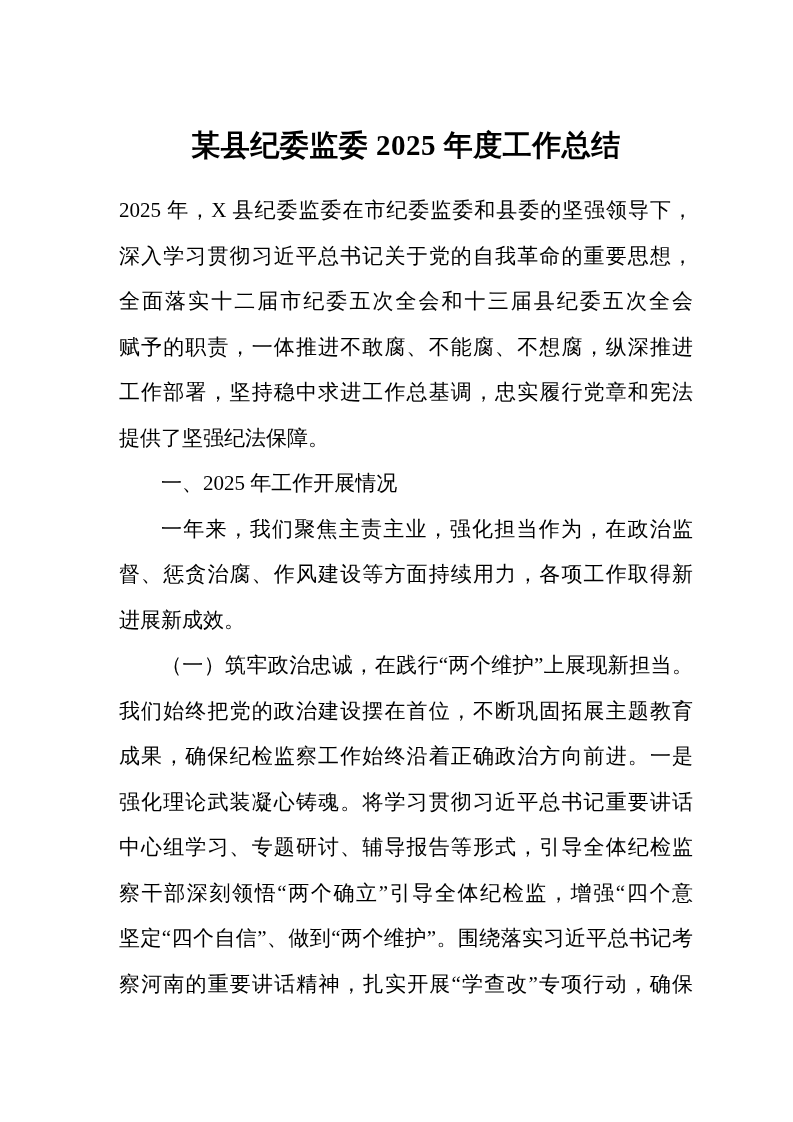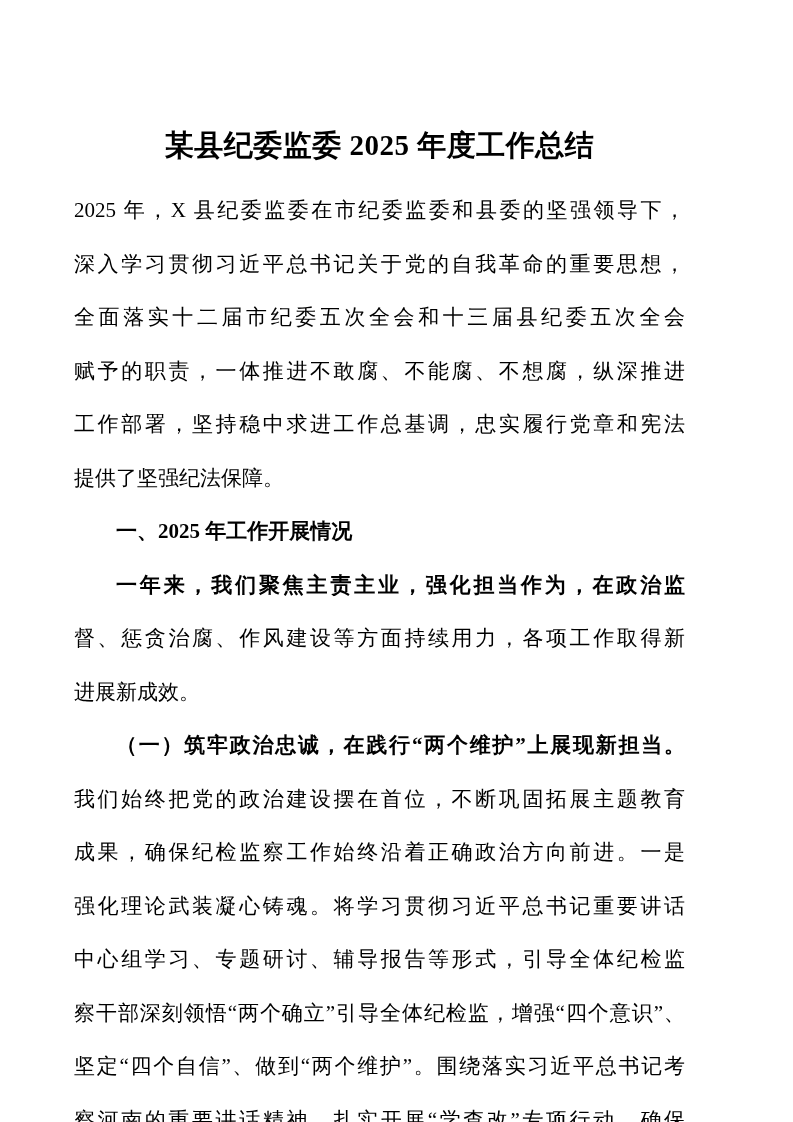--- a/index.html
+++ b/index.html
@@ -8,55 +8,54 @@
     height: 1122px;
     background: #ffffff;
     overflow: hidden;
     font-family: "Liberation Serif", "DejaVu Serif", serif;
     color: #000000;
   }
   .page {
     box-sizing: border-box;
     width: 793px;
     height: 1122px;
-    padding-left: 62px;
+    padding-left: 115px;
     padding-right: 96px;
     background: #ffffff;
   }
   .doc-title {
     margin: 0;
     padding-top: 122px;
     height: 46px;
     line-height: 46px;
     font-size: 29px;
     font-weight: bold;
     text-align: center;
     letter-spacing: 0.5px;
     white-space: nowrap;
   }
   .body-text {
     margin-top: 22px;
   }
   .line {
-    margin: 12px;
+    margin: 4px;
     font-size: 21px;
     line-height: 41.5px;
     height: 41.5px;
     text-align: justify;
     text-align-last: justify;
     text-justify: inter-character;
     overflow: hidden;
     white-space: normal;
   }
   .line.end {
     text-align-last: left;
   }
   .line.indent {
     text-indent: 2em;
-    font-weight: bold;
   }
 </style>
 </head>
 <body>
 
 <div class="page">
 
   <h1 class="doc-title">某县纪委监委 2025 年度工作总结</h1>
 
   <div class="body-text">

